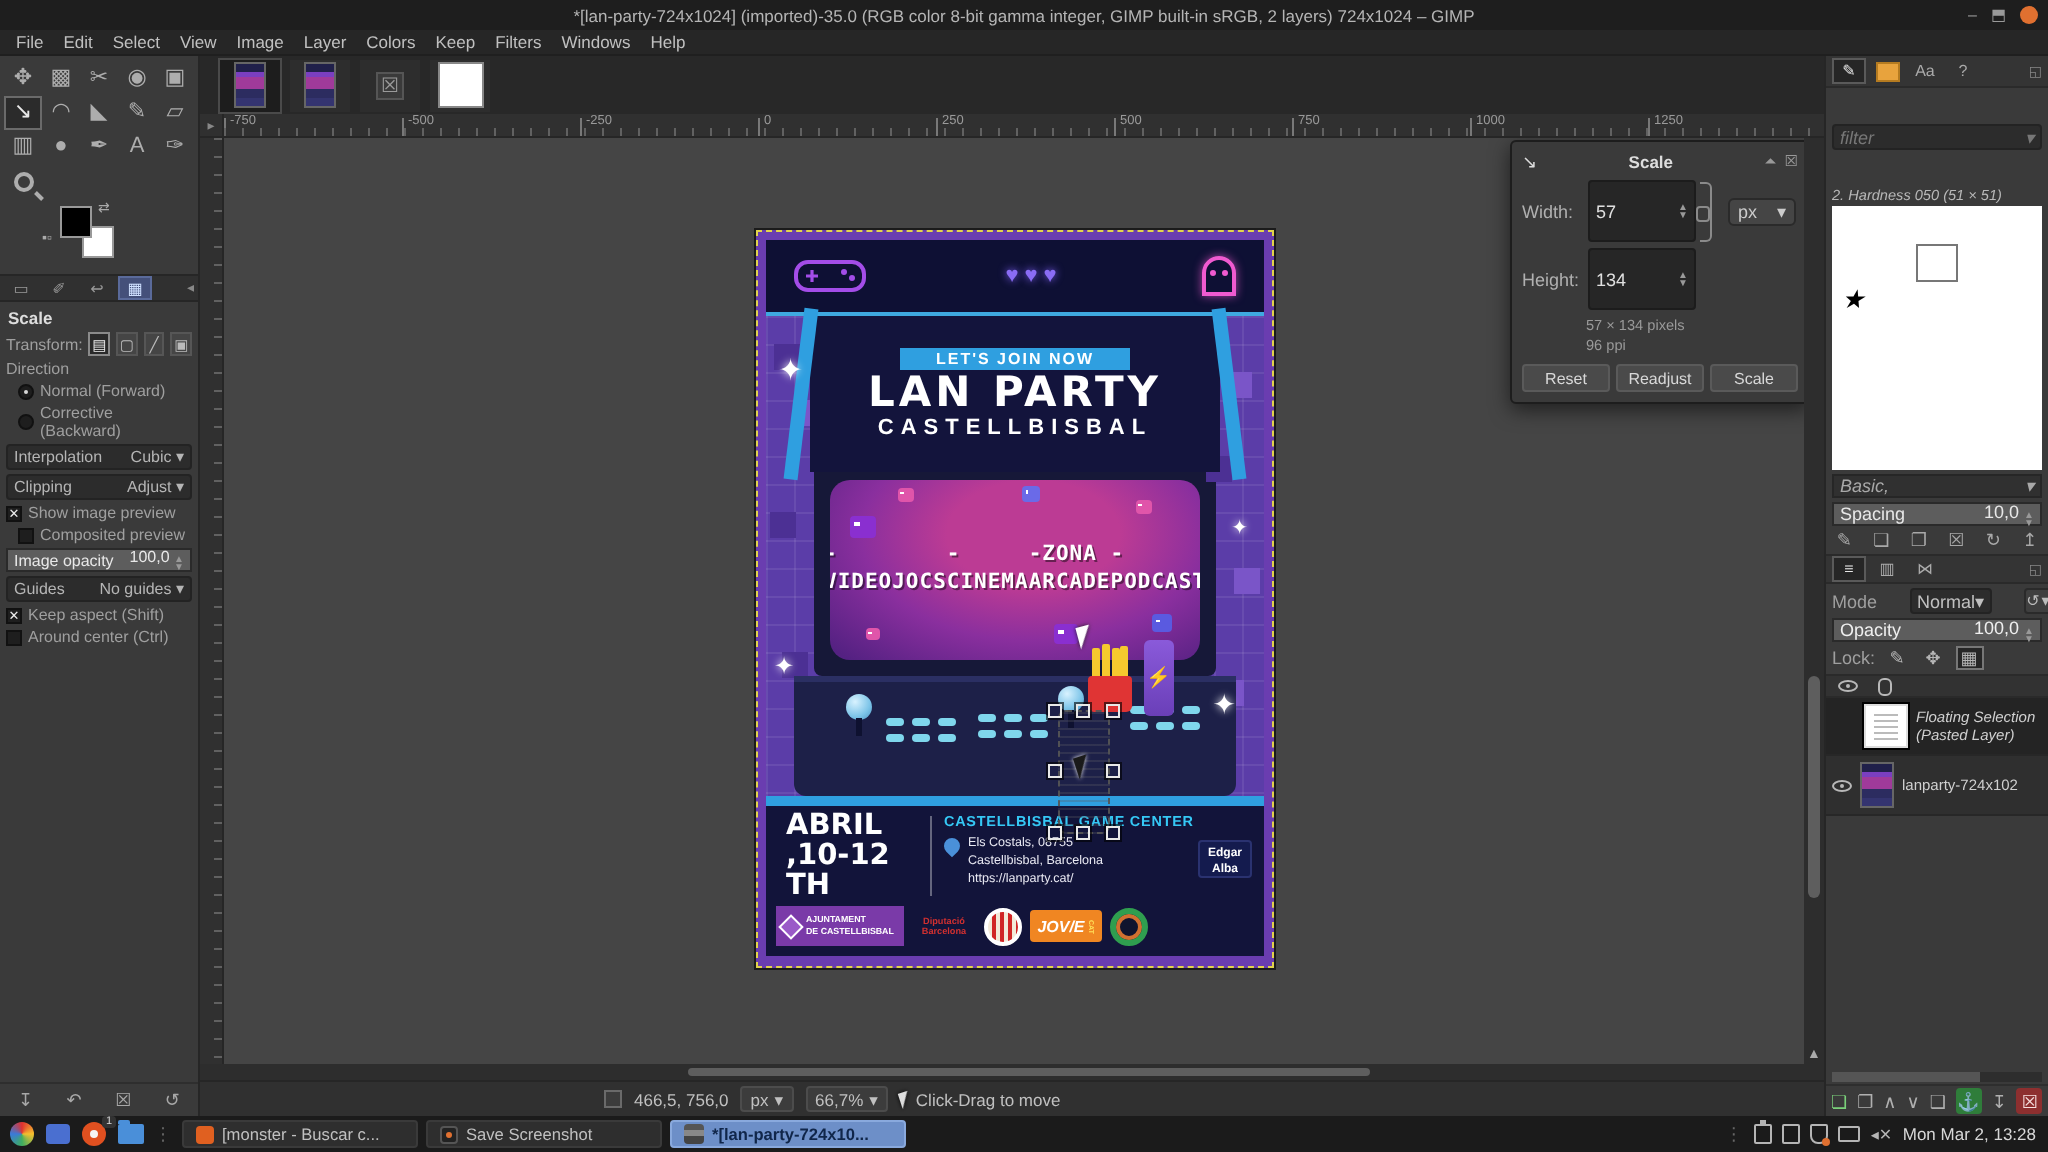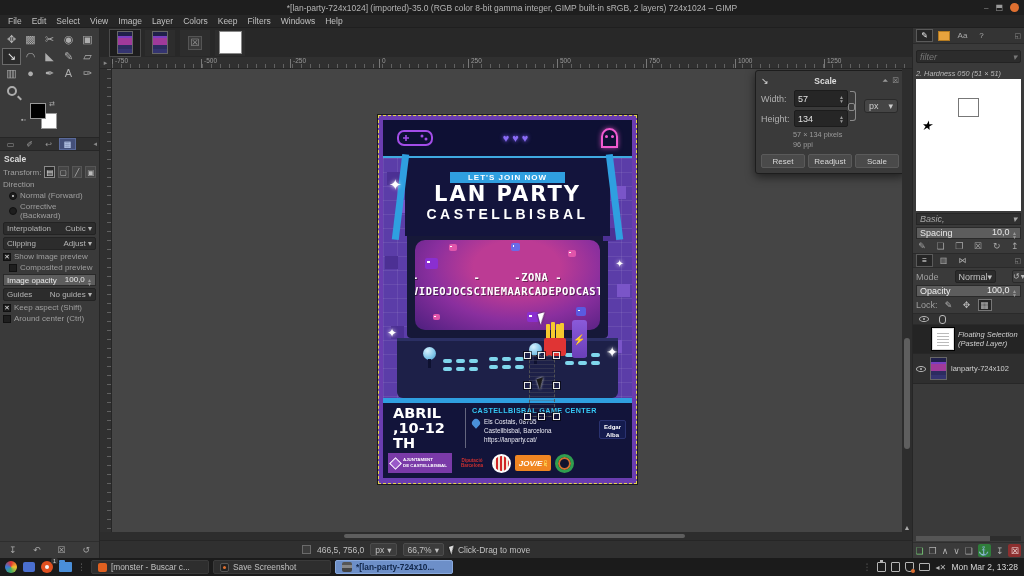--- a/index.html
+++ b/index.html
@@ -75,21 +75,21 @@
   .sdd{background:#3c3c3c;border:1px solid #4c4c4c;border-radius:2px;height:13px;display:flex;align-items:center;gap:3px;padding:0 4px}
   .hint{display:flex;align-items:center;gap:3px}
   .cursor-mini{width:0;height:0;border-top:8px solid #ddd;border-right:5px solid transparent;transform:rotate(-18deg);filter:drop-shadow(0 0 1px #000)}
 
   
   .right-dock{width:112px;background:#3a3a3a;border-left:1px solid #262626;display:flex;flex-direction:column}
   .rd-tabs{height:16px;display:flex;align-items:center;gap:2px;padding:0 3px;background:#343434;border-bottom:1px solid #2a2a2a}
   .rtab{width:17px;height:13px;display:flex;align-items:center;justify-content:center;font-size:8px;color:#aaa}
   .rtab.active{background:#262626;border:1px solid #5a5a5a;color:#e8e8e8}
   .rtab-orange{width:12px;height:10px;background:#e8a33d;border:1px solid #b57b20}
-  .filter-row{margin:6px 3px;height:13px;background:#2c2c2c;border:1px solid #232323;border-radius:2px;display:flex;align-items:center;justify-content:space-between;padding:0 3px;color:#777;font-style:italic}
+  .filter-row{margin:18px 3px;height:13px;background:#2c2c2c;border:1px solid #232323;border-radius:2px;display:flex;align-items:center;justify-content:space-between;padding:0 3px;color:#777;font-style:italic}
   .brush-label{font-size:7.3px;color:#b8b8b8;font-style:italic;padding:0 3px 1px}
   .brush-wrap{margin:0 3px;background:#fff;height:132px;position:relative;display:grid;grid-template-columns:repeat(5,1fr);grid-auto-rows:18.8px;overflow:hidden}
   .bc{position:relative}
   .bc.sel{box-shadow:inset 0 0 0 1px #777}
   .b-pill{background:repeating-linear-gradient(90deg,#111 0 1px,#777 1px 2px);width:7px;height:14px;margin:2px auto;border-radius:3px}
   .b-dot{width:4px;height:4px;background:#000;border-radius:50%;margin:7px auto}
   .b-bar{width:14px;height:4px;background:#000;margin:7px auto}
   .b-ell{width:13px;height:7px;background:#000;border-radius:50%;margin:6px auto}
   .b-line{width:15px;height:2px;background:#000;margin:8px auto}
   .b-soft1{width:14px;height:14px;margin:2px auto;background:radial-gradient(circle,#000 0 18%,rgba(0,0,0,.55) 40%,transparent 68%)}
@@ -129,21 +129,21 @@
   .la-anchor{background:#2f7d3a;color:#dff5df;width:13px;height:13px;display:flex;align-items:center;justify-content:center;border-radius:2px}
   .la-del{background:#8d2f2f;color:#f5dede;width:13px;height:13px;display:flex;align-items:center;justify-content:center;border-radius:2px}
 
   
   .scale-dialog{position:absolute;left:643px;top:1px;width:150px;background:#3a3a3a;border:1px solid #1d1d1d;border-radius:3px;box-shadow:0 3px 10px rgba(0,0,0,.55);z-index:20;padding:3px 5px 5px}
   .sd-head{display:flex;align-items:center;height:13px;color:#ddd}
   .sd-title{flex:1;text-align:center;font-weight:bold;font-size:8.5px}
   .sd-icons{display:flex;gap:4px;color:#999;font-size:7.5px}
   .sd-row{display:flex;align-items:center;gap:3px;margin-top:3px;color:#b0b0b0}
   .sd-label{width:30px;text-align:left}
-  .sd-input{width:54px;height:17px;background:#262626;border:1px solid #1c1c1c;border-radius:2px;display:flex;align-items:center;justify-content:space-between;padding:0 3px;color:#e0e0e0}
+  .sd-input{width:54px;height:31px;background:#262626;border:1px solid #1c1c1c;border-radius:2px;display:flex;align-items:center;justify-content:space-between;padding:0 3px;color:#e0e0e0}
   .chain{width:6px;height:30px;border:1px solid #8a8a8a;border-left:none;border-radius:0 3px 3px 0;position:absolute;right:48px;top:20px}
   .chain::after{content:"";position:absolute;left:-2px;top:11px;width:5px;height:6px;background:#3a3a3a;border:1px solid #8a8a8a;border-radius:2px}
   .unit-dd{position:absolute;right:6px;top:28px;width:34px;height:14px;background:#454545;border:1px solid #2a2a2a;border-radius:3px;display:flex;align-items:center;justify-content:space-between;padding:0 4px;color:#ccc}
   .sd-info{margin:3px 0 0 32px;font-size:7.3px;color:#9a9a9a;line-height:1.4}
   .sd-btns{display:flex;gap:3px;margin-top:4px}
   .sd-btn{flex:1;height:14px;background:#4a4a4a;border:1px solid #5a5a5a;border-radius:2px;display:flex;align-items:center;justify-content:center;color:#d8d8d8;font-size:8px}
 
   
   .poster{position:absolute;left:266px;top:46px;width:259px;height:369px;border:1px dashed #e3d44b;background:#6a3db0;box-shadow:0 0 0 1px rgba(0,0,0,.6)}
   .p-frame{position:absolute;inset:4px;background:#6a3db0;overflow:hidden}
@@ -154,21 +154,21 @@
   .p-body{position:relative;height:240px;background-color:#5b3da8;background-image:linear-gradient(rgba(255,255,255,.08) 1px,transparent 1px),linear-gradient(90deg,rgba(255,255,255,.08) 1px,transparent 1px);background-size:14px 14px}
   .mos{position:absolute;width:13px;height:13px;background:#4c3094}
   .mos.lt2{background:#7a55c8}
   .spark{position:absolute;color:#fff;text-shadow:0 0 4px #fff;z-index:4}
   .marquee{position:relative;margin:0 22px;height:78px;background:#13143c;display:flex;flex-direction:column;align-items:center;justify-content:center;gap:1px}
   .marquee::before,.marquee::after{content:"";position:absolute;top:-4px;width:7px;height:86px;background:#2f9fe0}
   .marquee::before{left:-8px;transform:rotate(7deg)}
   .marquee::after{right:-8px;transform:rotate(-7deg)}
   .ribbon{background:#2f9fe0;color:#fff;font-weight:bold;font-size:8px;letter-spacing:1px;padding:1px 18px}
   .p-title{color:#fff;font-weight:bold;font-size:21px;letter-spacing:2px;font-family:"DejaVu Sans",sans-serif;line-height:1}
-  .p-sub{color:#fff;font-weight:bold;font-size:14px;letter-spacing:3.5px}
+  .p-sub{color:#fff;font-weight:bold;font-size:11px;letter-spacing:3.5px}
   .bezel{margin:0 24px;background:#161838;padding:4px 8px 8px;border-radius:0 0 4px 4px;height:102px}
   .screen{height:100%;border-radius:10px;background:radial-gradient(ellipse at 55% 30%,#bc3b94 0 30%,#8a2f9e 60%,#542182 95%);display:flex;flex-direction:row;align-items:center;justify-content:center;position:relative;overflow:hidden}
   .sline{color:#fff;font-family:"DejaVu Sans Mono",monospace;font-weight:bold;font-size:10.5px;letter-spacing:.5px;line-height:1.32;text-shadow:1px 1px 0 rgba(0,0,0,.45)}
   .inv{position:absolute;border-radius:2px}
   .inv::after{content:"";position:absolute;left:18%;top:30%;width:20%;height:20%;background:#fff;box-shadow:220% 0 0 #fff}
   .deck{margin:0 14px;height:60px;background:#1d2048;border-top:3px solid #2b2f63;border-radius:0 0 6px 6px;position:relative}
   .joy{position:absolute;width:13px;height:13px;border-radius:50%;background:radial-gradient(circle at 35% 30%,#d8f2ff,#7cc4e8 60%,#4a90c0)}
   .joy::after{content:"";position:absolute;left:5px;top:12px;width:3px;height:9px;background:#0e1130}
   .pillgrp{position:absolute;display:grid;grid-template-columns:repeat(3,10px);grid-auto-rows:5px;gap:3px}
   .pill{width:9px;height:4px;border-radius:2px;background:#7fd6ec}

